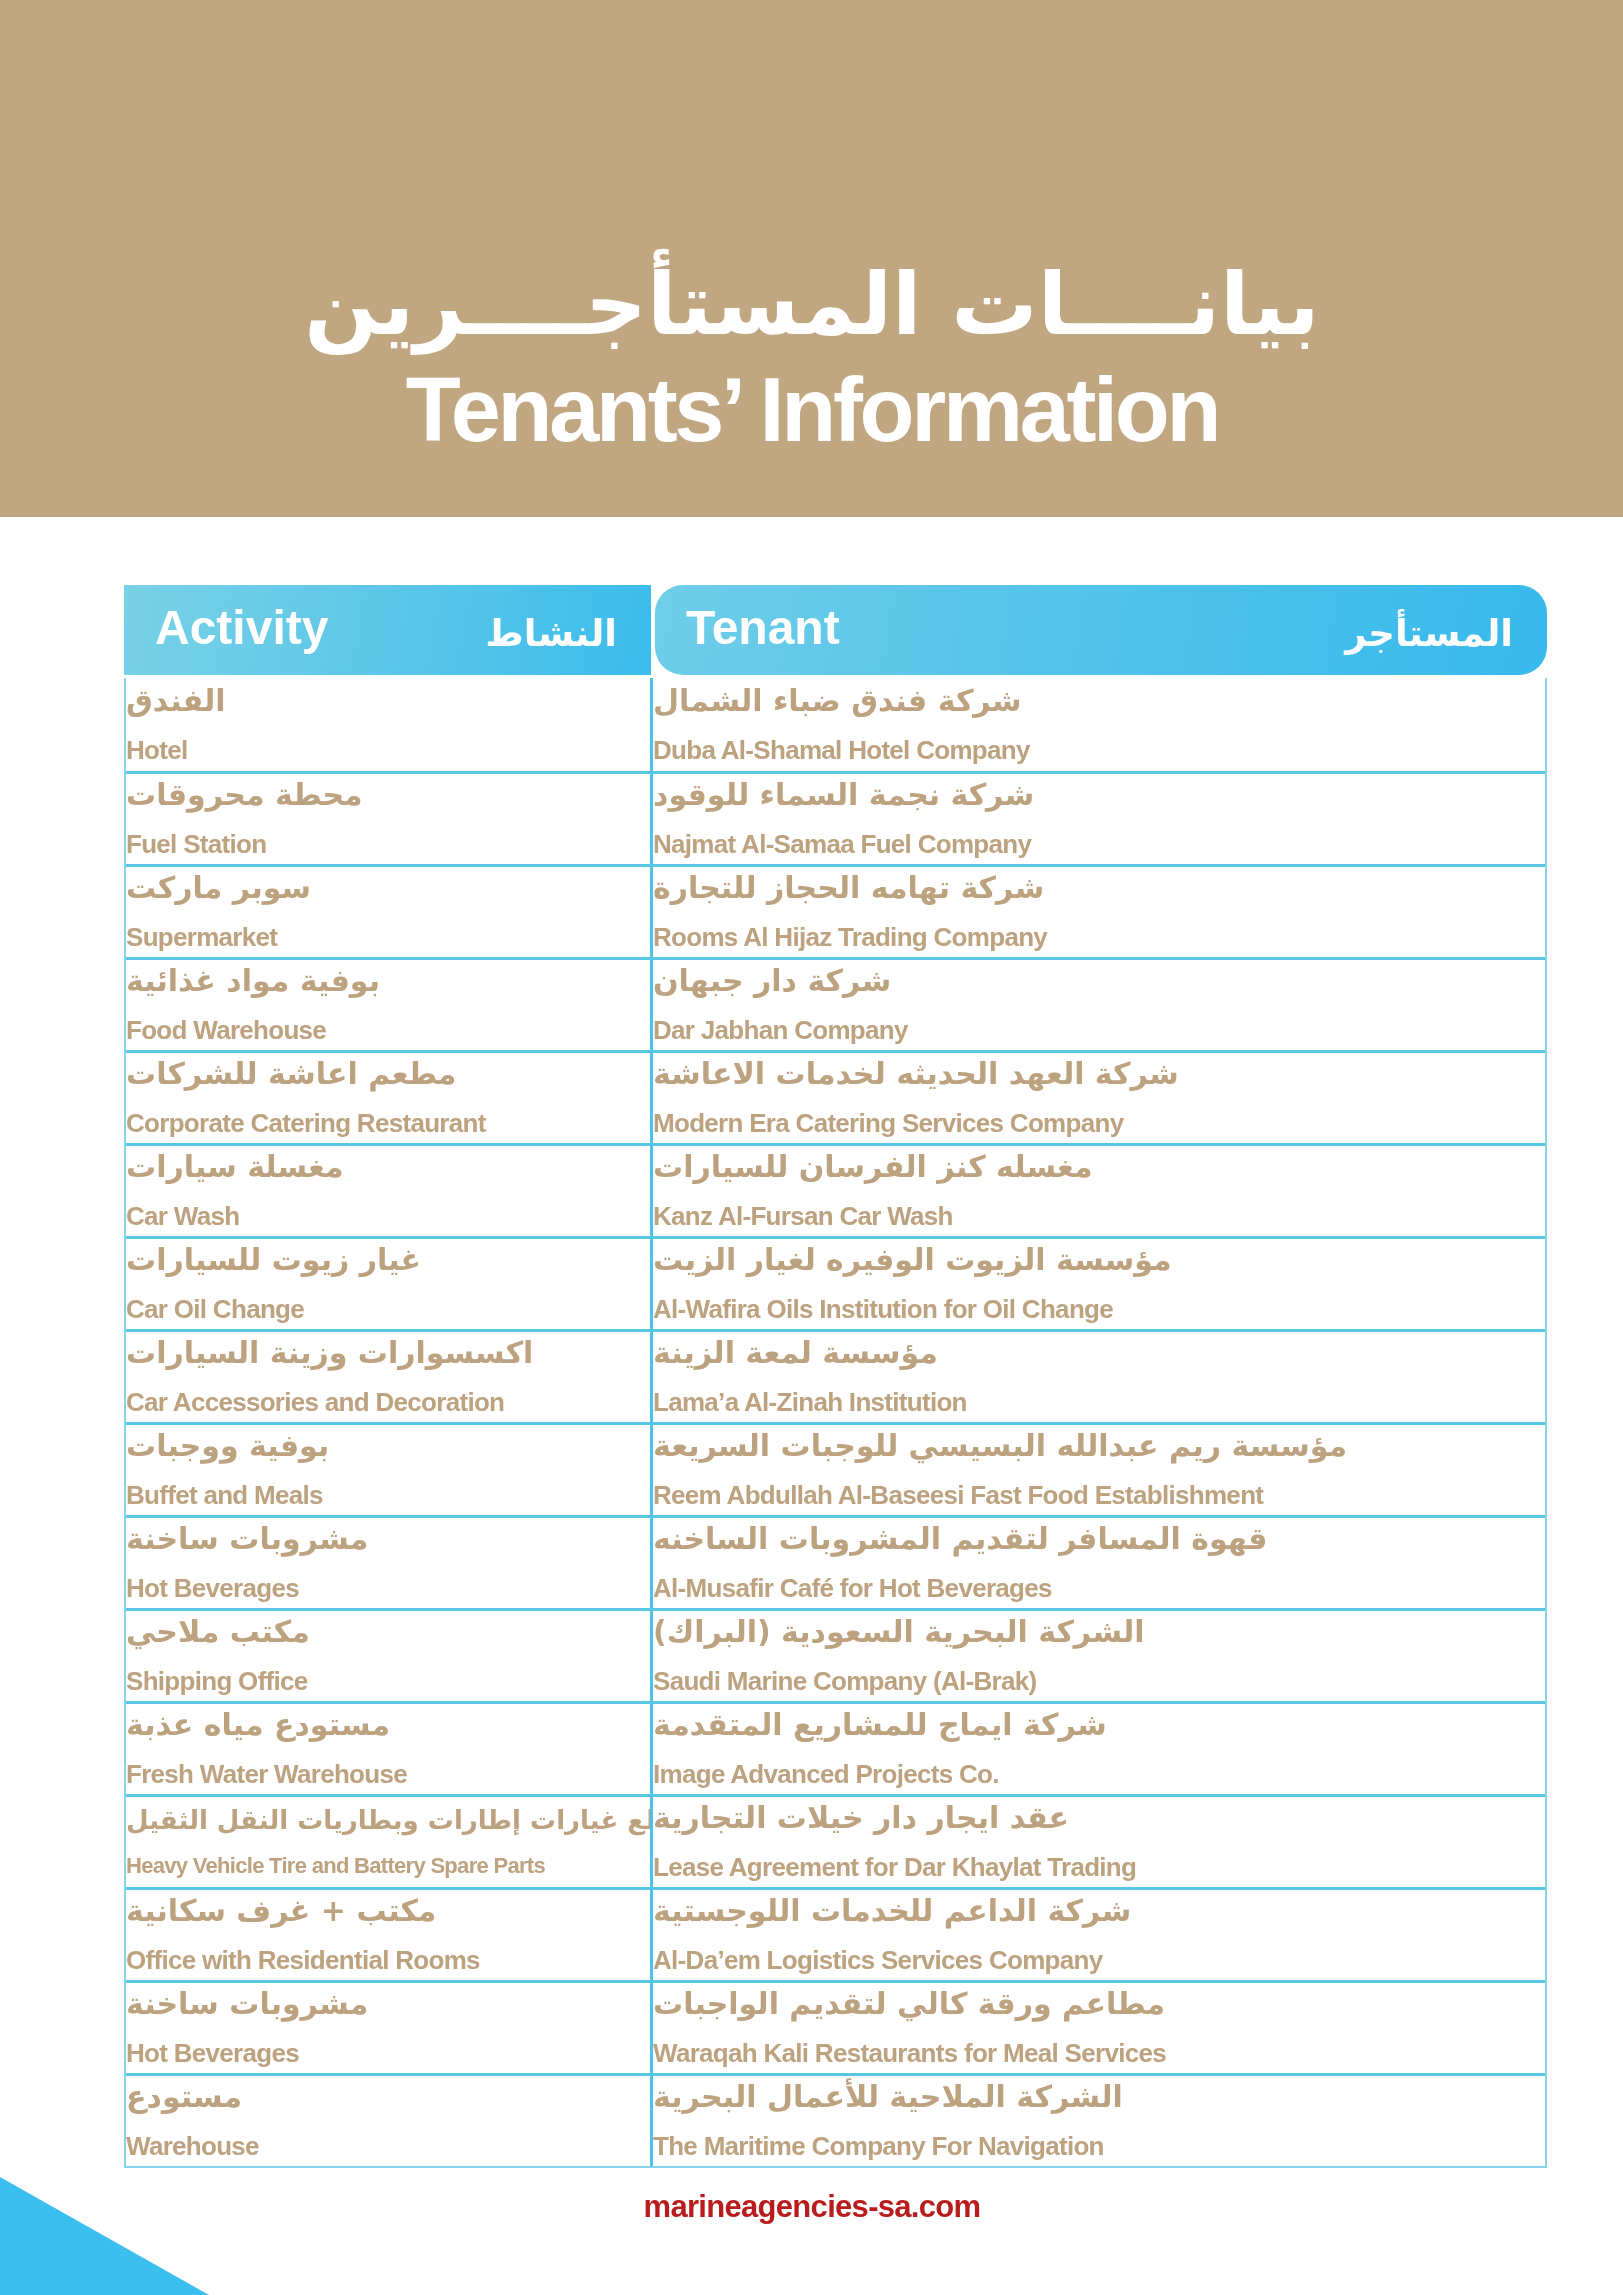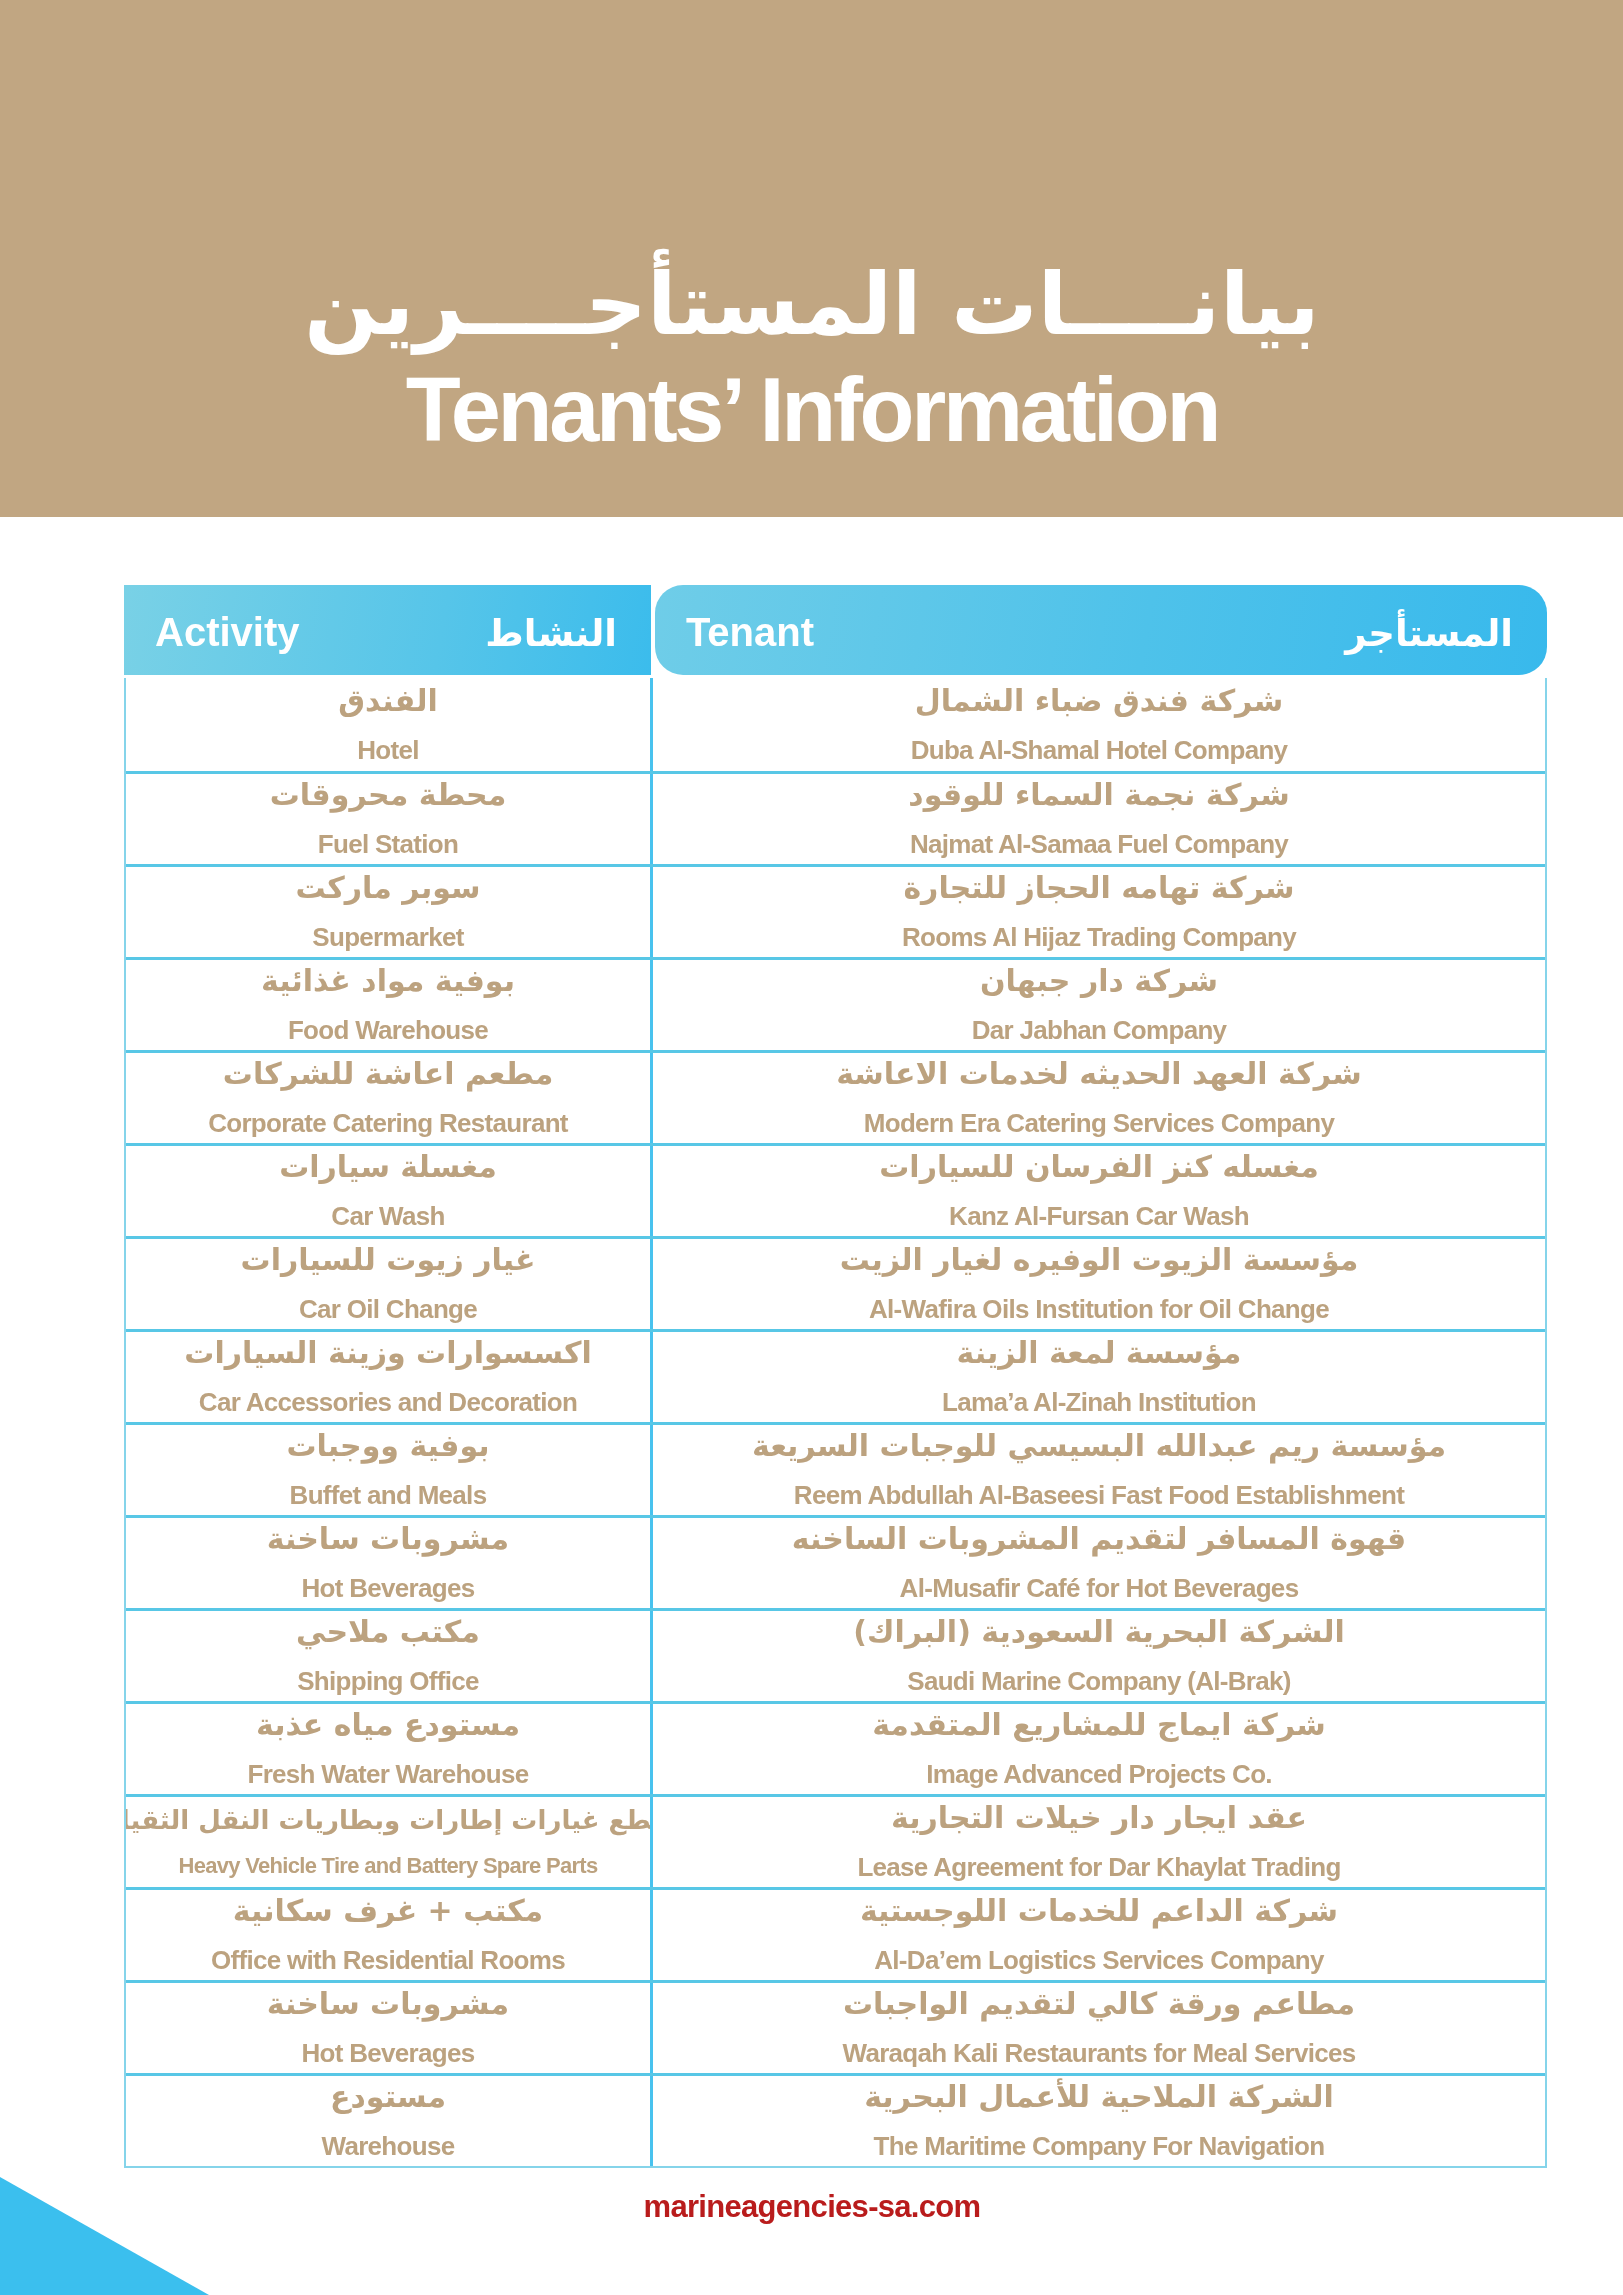--- a/index.html
+++ b/index.html
@@ -66,21 +66,21 @@
   }
   .th-activity {
     flex: 0 0 527px;
     background: linear-gradient(100deg, #79d1e6 0%, #56c5e9 60%, #3bbcec 100%);
   }
   .th-tenant {
     flex: 1 1 auto;
     background: linear-gradient(100deg, #6fcde8 0%, #4ec2ea 55%, #38b9ec 100%);
     border-radius: 28px;
   }
-  .th-en { font-size: 40px; font-weight: bold; }
+  .th-en { font-size: 48px; font-weight: bold; }
   .th-ar {
     font-family: "DejaVu Sans", sans-serif;
     direction: rtl;
     font-size: 37px;
     font-weight: bold;
   }
 
   .tbody {
     margin-top: 2.6px;
     border: 2px solid #85d4ea;
@@ -91,21 +91,21 @@
     height: 93px;
     box-sizing: border-box;
     border-top: 3.3px solid #58c7e6;
     background: #ffffff;
   }
   .trow:first-child { border-top: none; }
   .cell {
     box-sizing: border-box;
     display: flex;
     flex-direction: column;
-    align-items: center;
+    align-items: flex-start;
     justify-content: center;
     gap: 20px;
     color: #bca27f;
     text-align: center;
     overflow: hidden;
   }
   .cell-activity {
     flex: 0 0 527px;
     border-right: 3.3px solid #48c2ee;
   }

